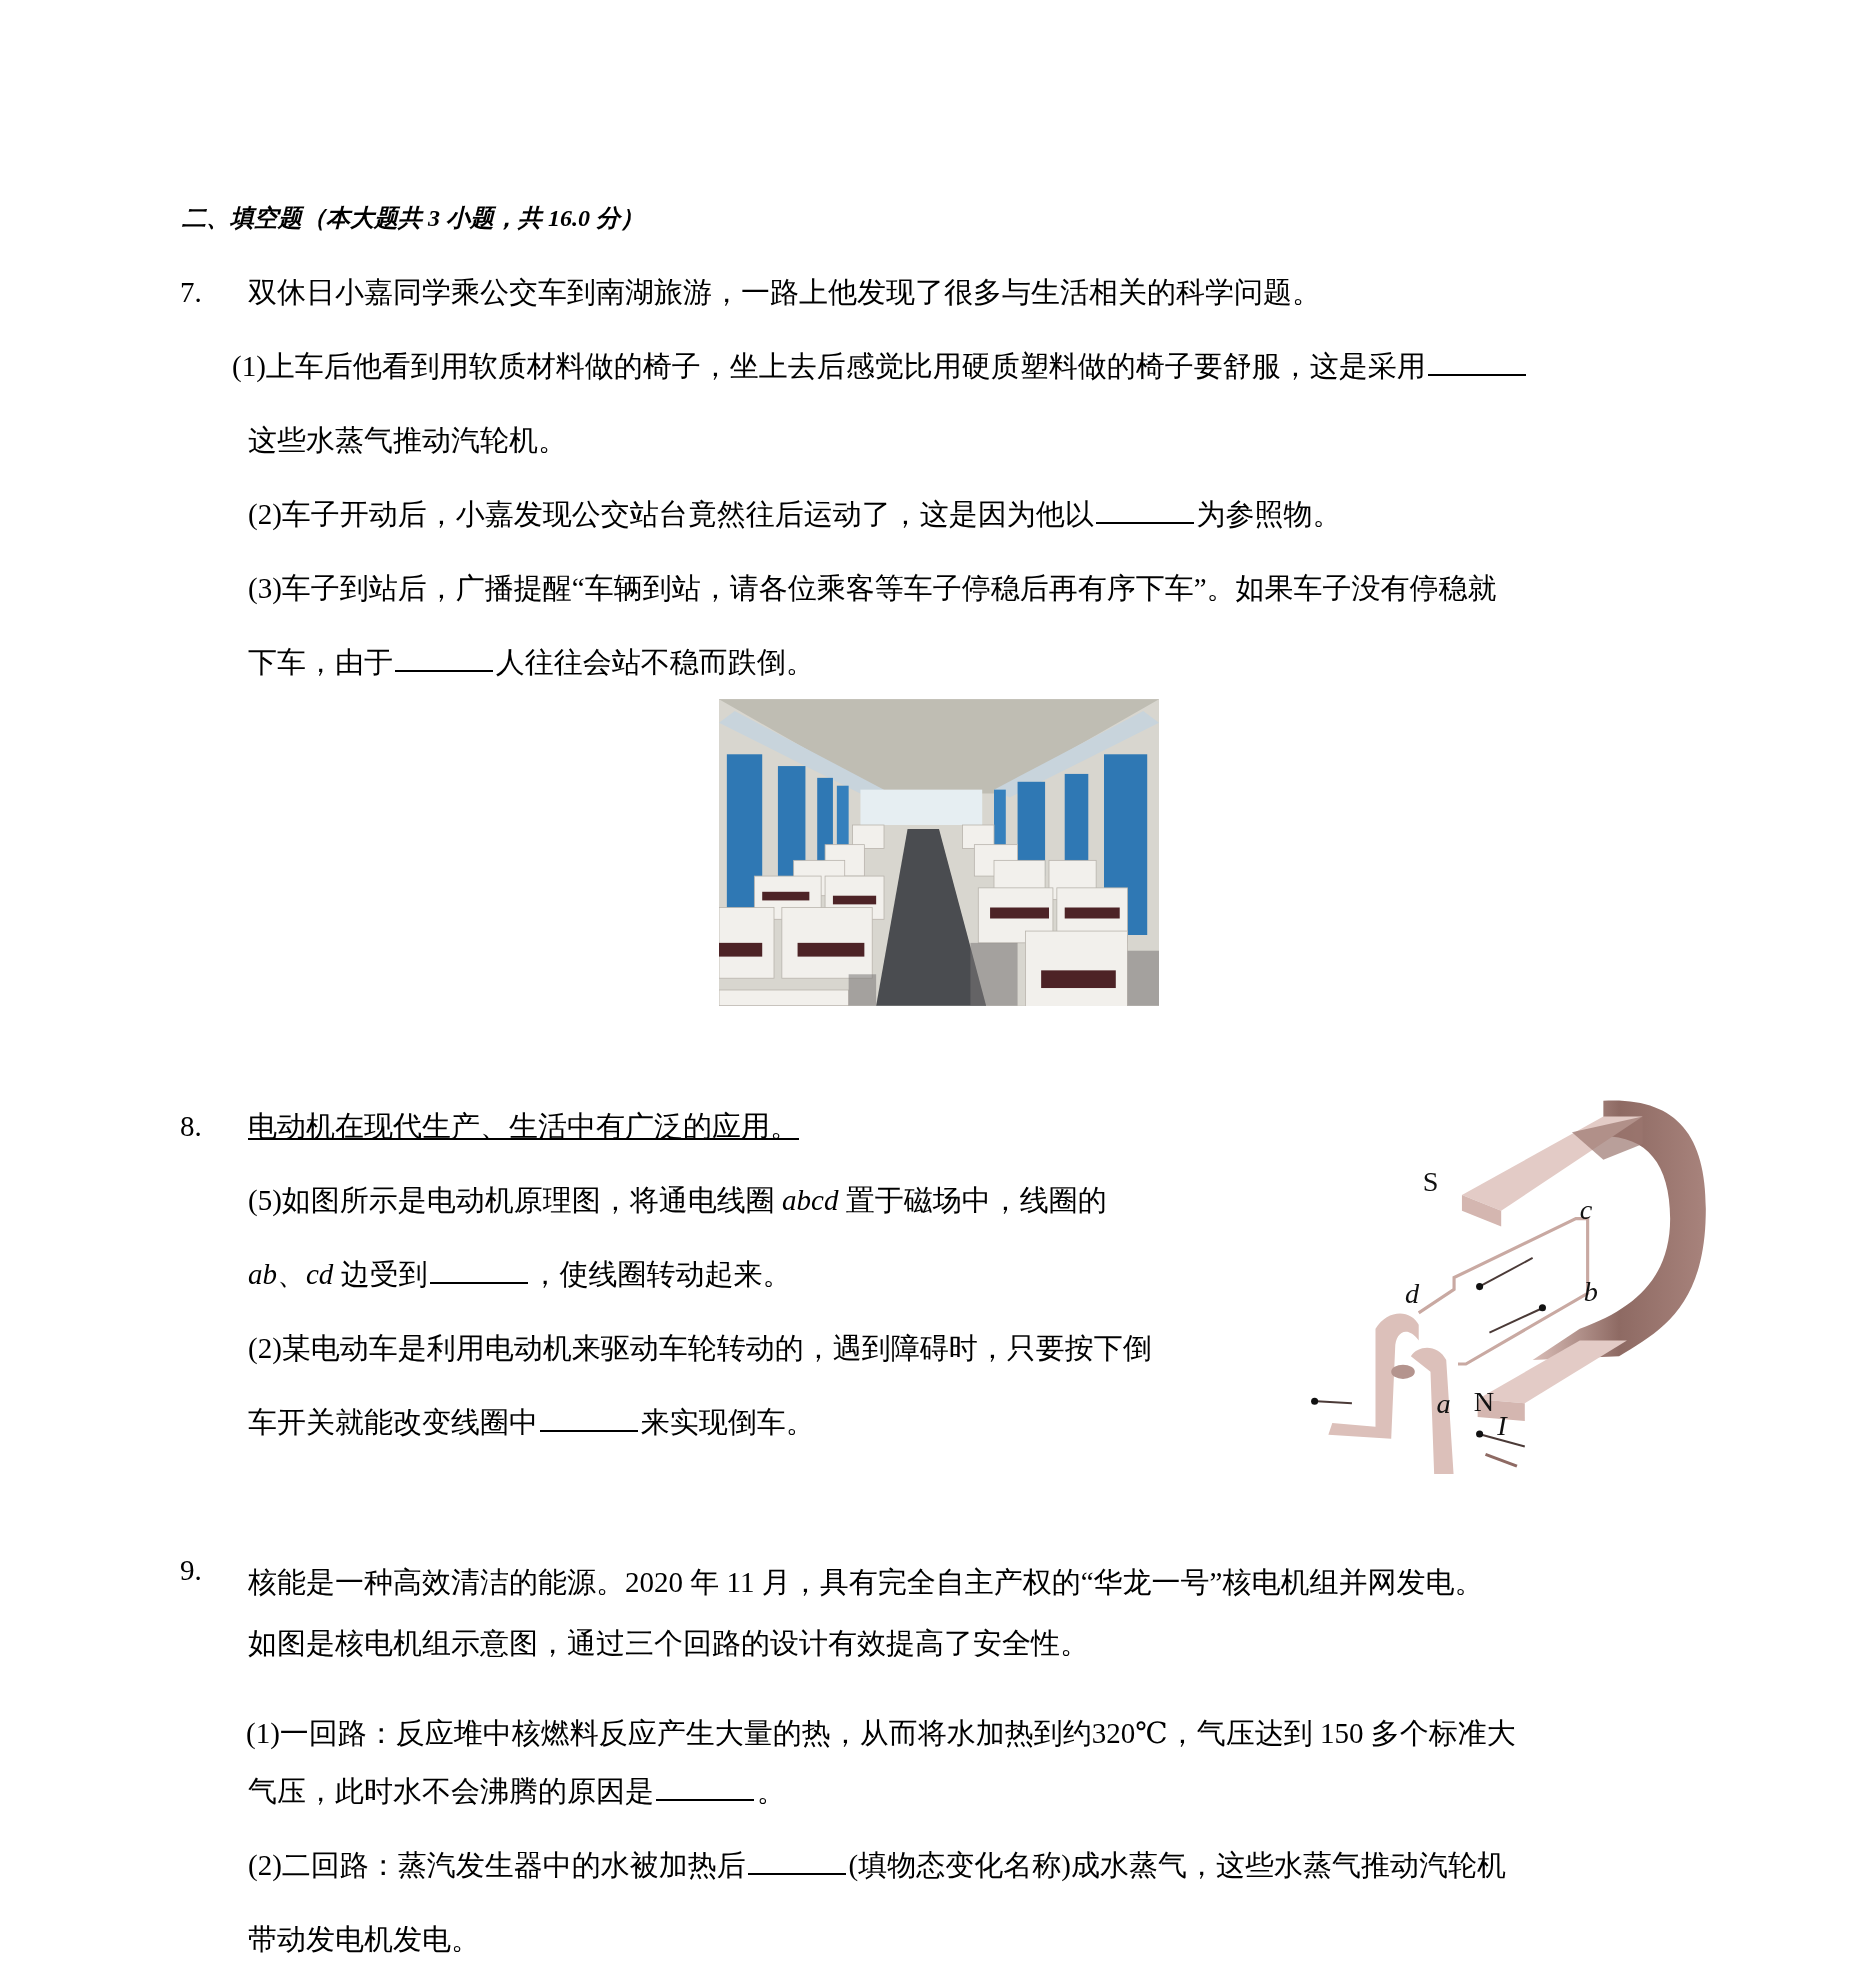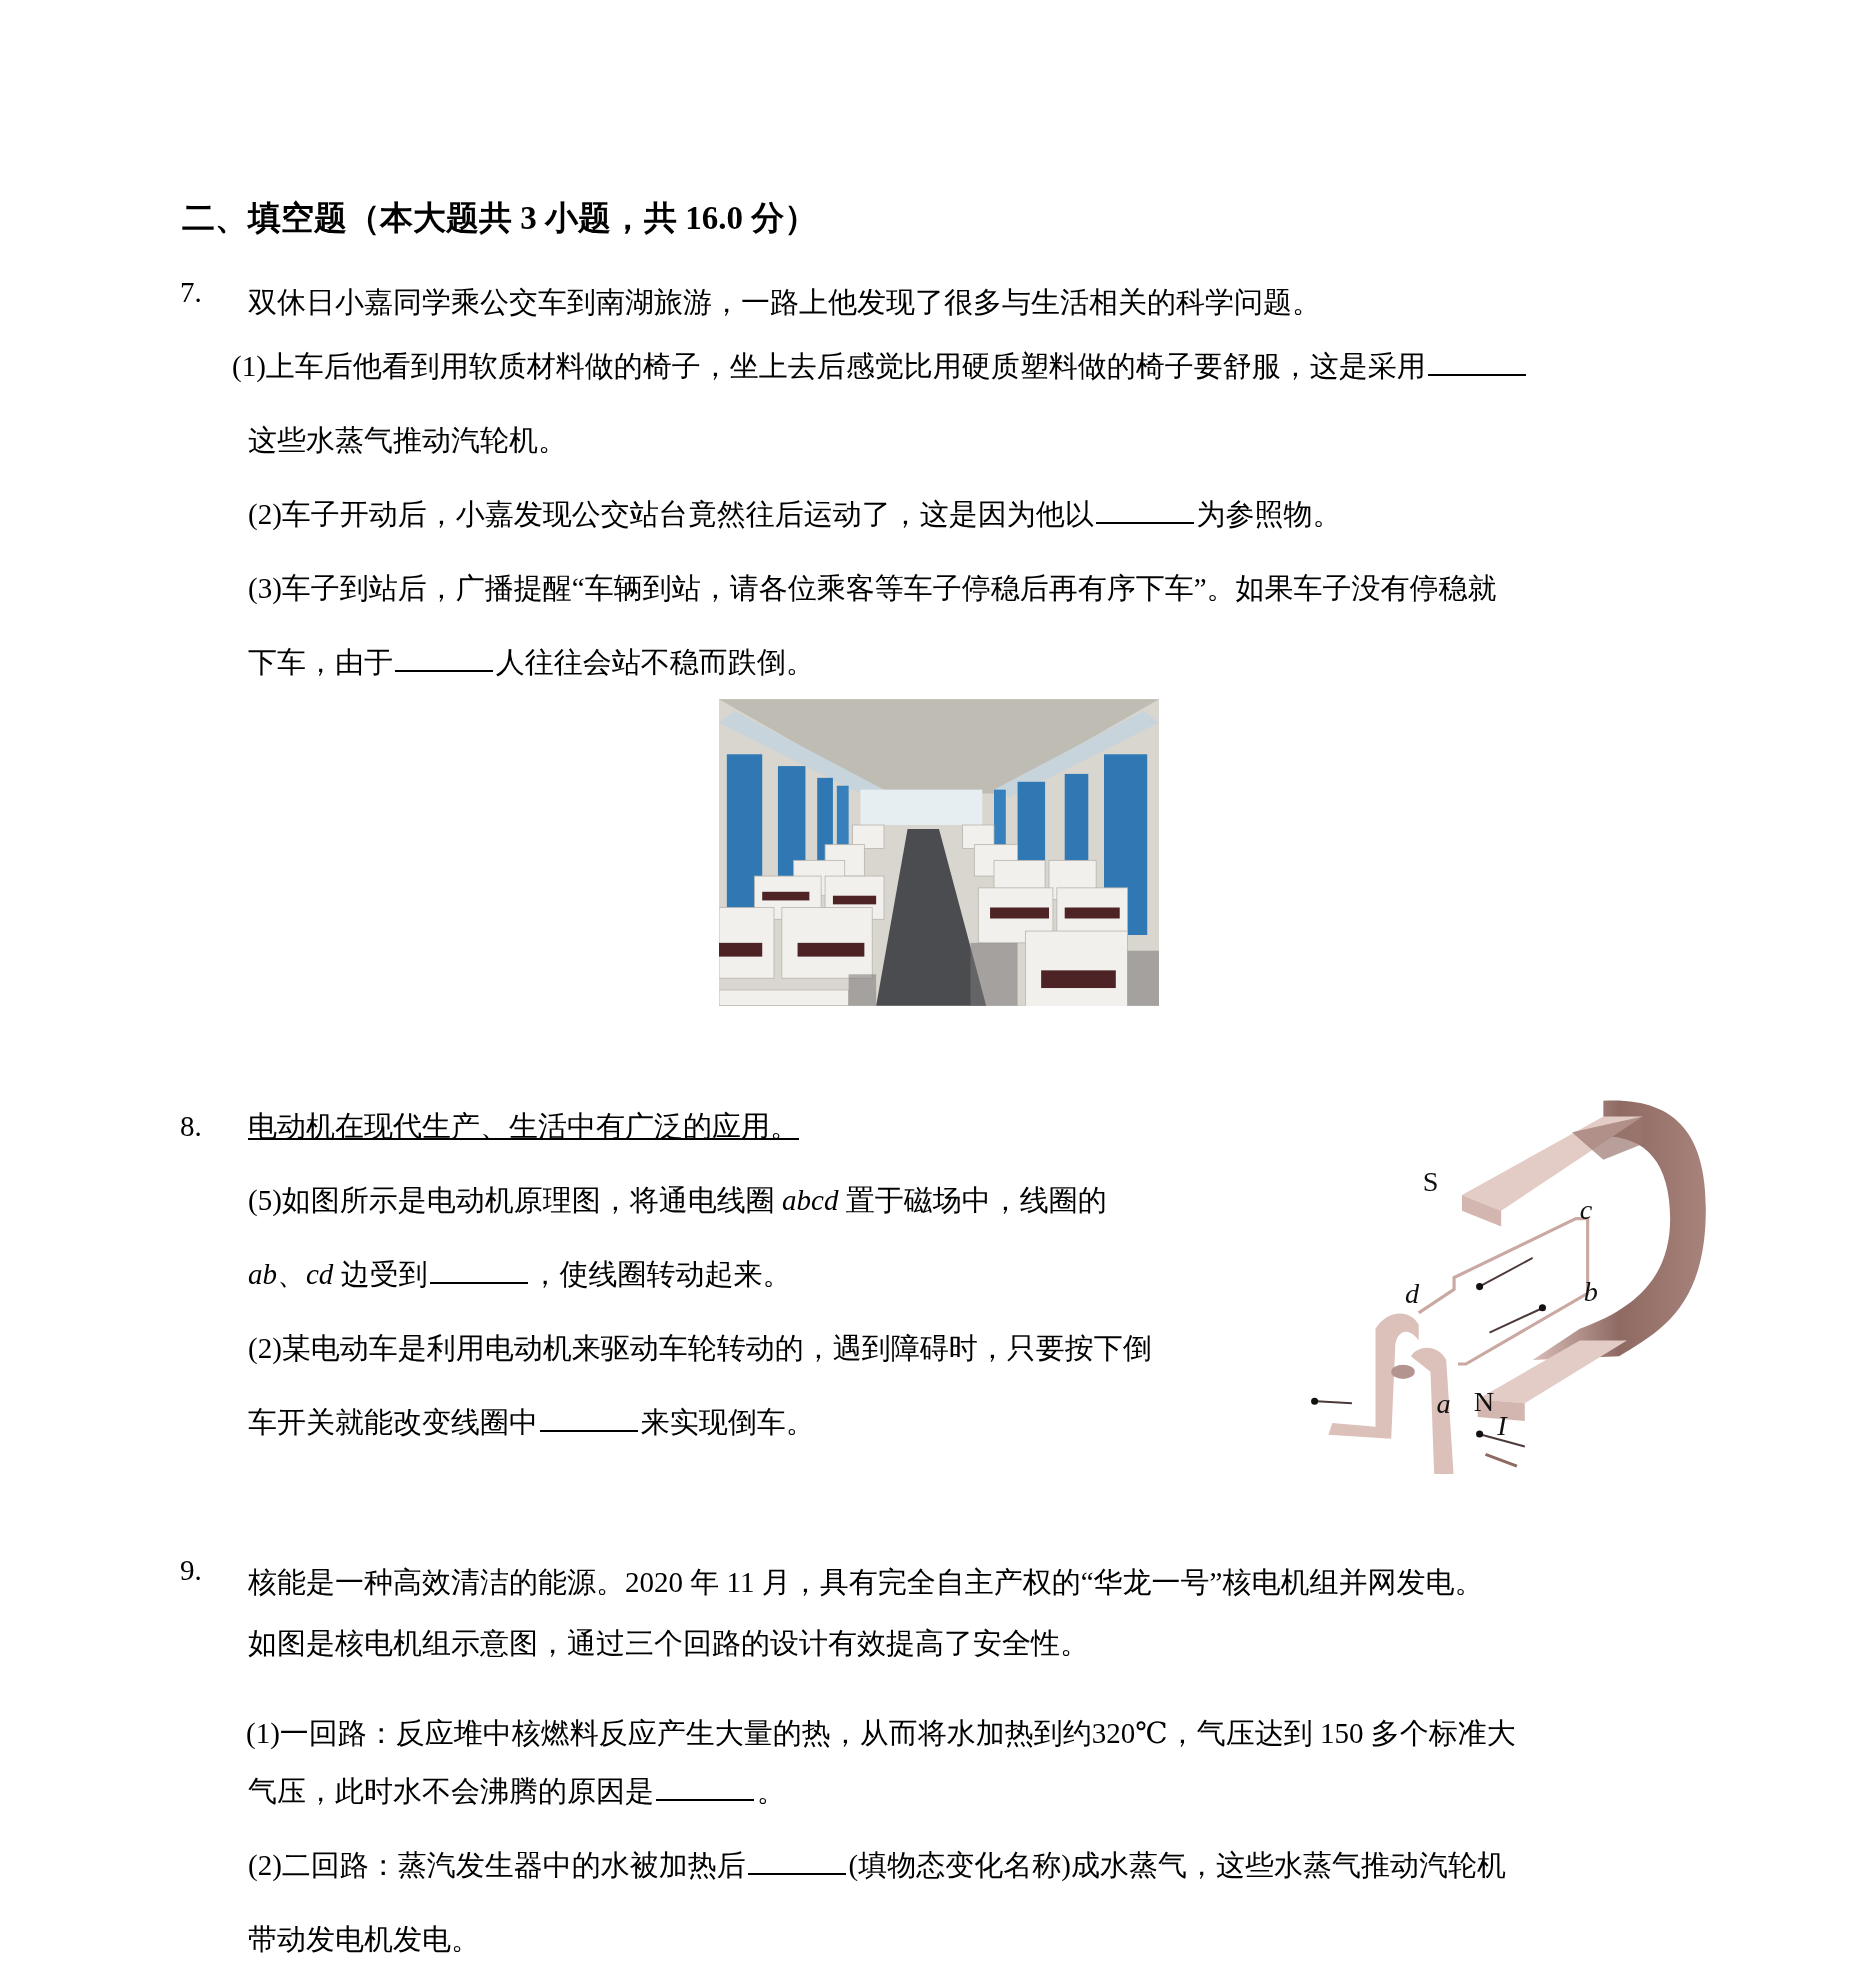--- a/index.html
+++ b/index.html
@@ -1,37 +1,37 @@
 <!DOCTYPE html>
 <html style="font-size:6.3px"><head>
 <meta charset="utf-8">
 <style>
   html, body { margin:0; padding:0; background:#ffffff; }
   body { width:1872px; height:2647px; position:relative; overflow:hidden;
          font-family:"Liberation Serif","DejaVu Serif",serif; color:#000; }
   .abs { position:absolute; white-space:nowrap; }
   .line { font-size:29px; line-height:29px; }
-  .heading { font-weight:bold; font-size:33px; line-height:29px; }
+  .heading { font-weight:bold; font-size:24px; line-height:29px;font-style:italic; }
   .qnum { font-size:29px; line-height:29px; }
   .blank { display:inline-block; width:98px; border-bottom:2px solid #000; height:22px; vertical-align:baseline; margin:0 2.4px; }
   .it { font-style:italic; }
 
   
   .bus { position:absolute; left:719px; top:699px; width:440px; height:307px; overflow:hidden; background:#c9c7c0; }
   
   .motor { position:absolute; left:1281px; top:1089px; width:464px; height:385px; }
 </style>
 </head>
 <body>
 
 <div class="abs heading" style="left:182px;top:204px;">二、填空题（本大题共 3 小题，共 16.0 分）</div>
 
 <div>
   <div class="abs qnum" style="left:180px;top:278px;">7.</div>
-  <div class="abs line" style="left:248px;top:288px;text-align:right;">双休日小嘉同学乘公交车到南湖旅游，一路上他发现了很多与生活相关的科学问题。</div>
+  <div class="abs line" style="left:248px;top:278px;text-align:right;">双休日小嘉同学乘公交车到南湖旅游，一路上他发现了很多与生活相关的科学问题。</div>
 
   <div class="abs line" style="left:232px;top:352px;">
     <span>(1)上车后他看到用软质材料做的椅子，坐上去后感觉比用硬质塑料做的椅子要舒服，这是采用</span><span class="blank"></span>
   </div>
   <div class="abs line" style="left:248px;top:426px;">这些水蒸气推动汽轮机。</div>
 
   <div class="abs line" style="left:248px;top:500px;">
     <span>(2)车子开动后，小嘉发现公交站台竟然往后运动了，这是因为他以</span><span class="blank"></span><span>为参照物。</span>
   </div>
 

